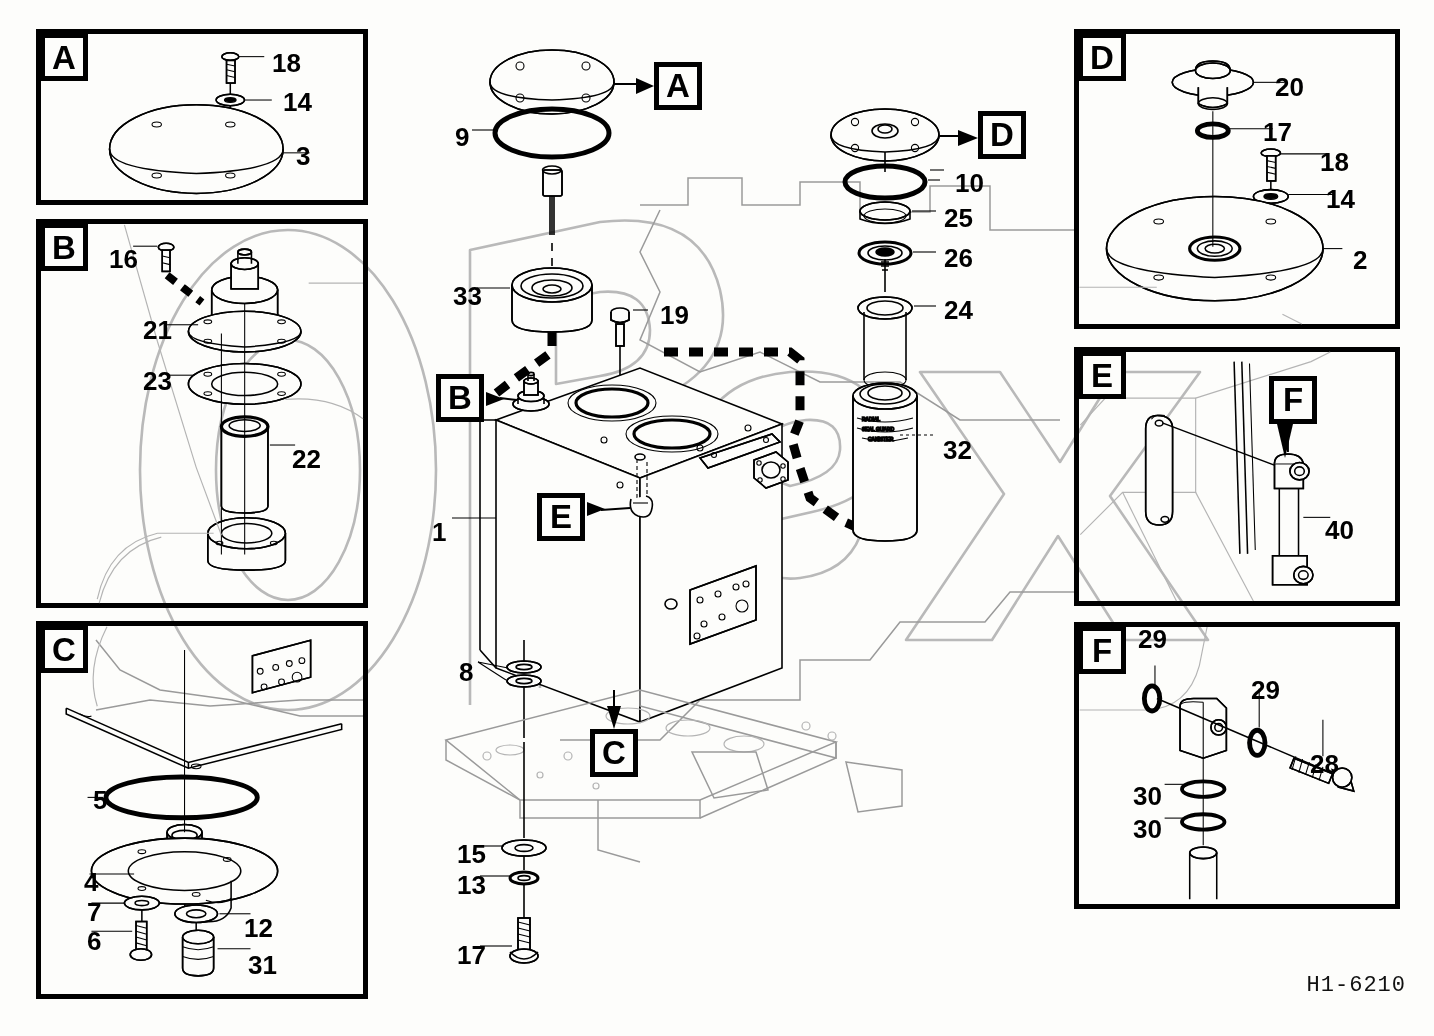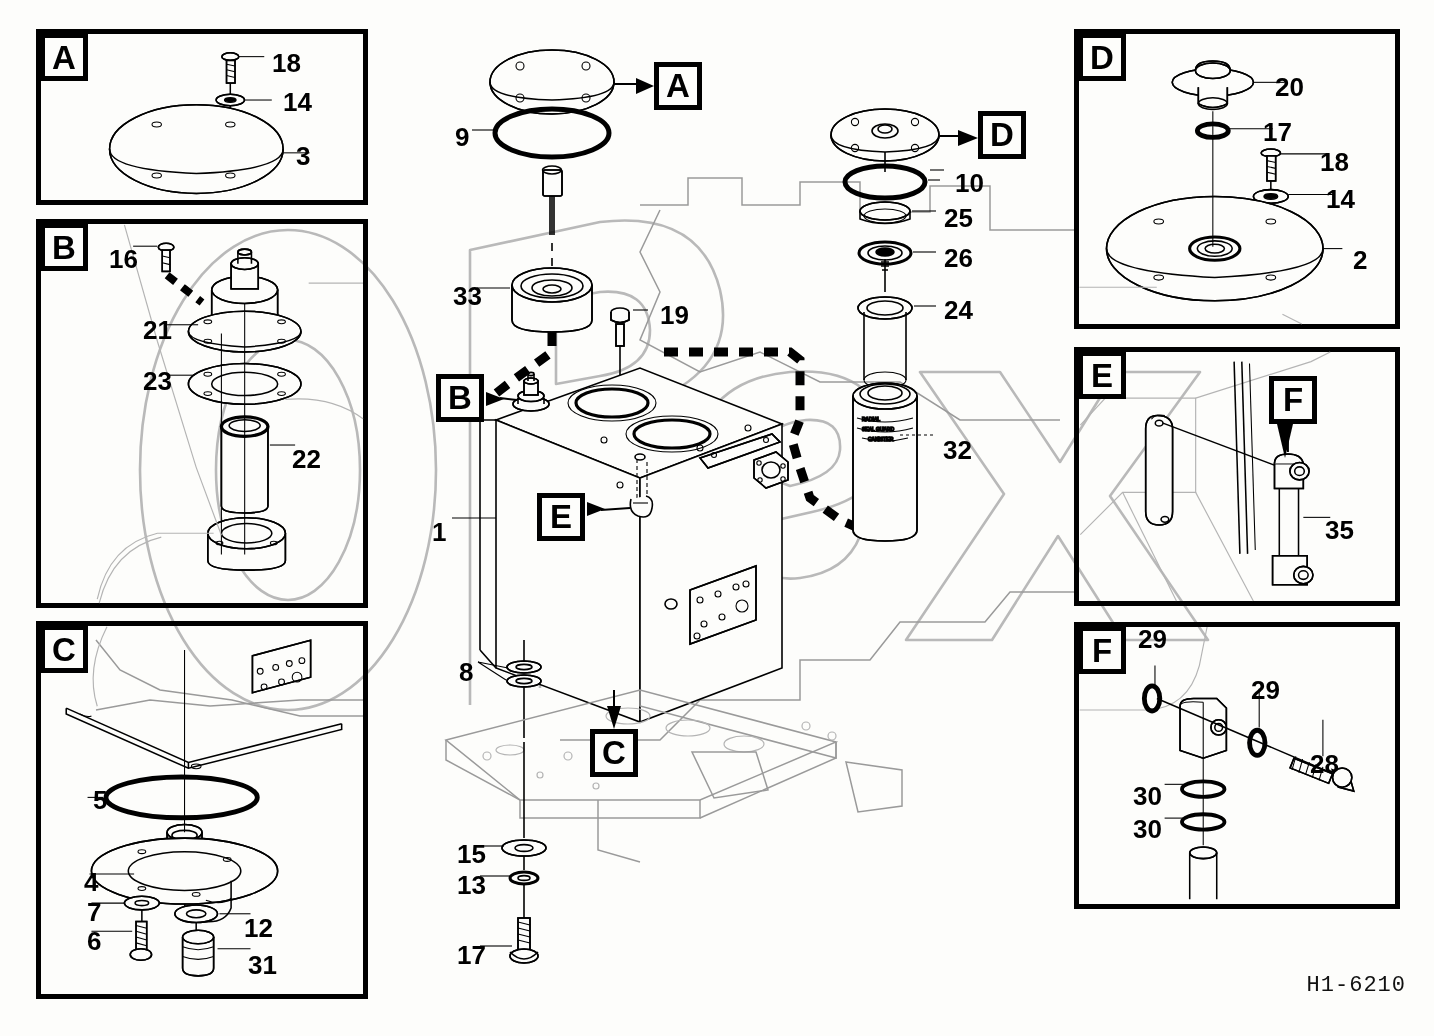--- a/index.html
+++ b/index.html
@@ -827,21 +827,21 @@
   <div class="num" style="left:87px;  top:928px;">6</div>
   <div class="num" style="left:244px; top:915px;">12</div>
   <div class="num" style="left:248px; top:952px;">31</div>
 
   <div class="num" style="left:1275px; top:74px;">20</div>
   <div class="num" style="left:1263px; top:119px;">17</div>
   <div class="num" style="left:1320px; top:149px;">18</div>
   <div class="num" style="left:1326px; top:186px;">14</div>
   <div class="num" style="left:1353px; top:247px;">2</div>
 
-  <div class="num" style="left:1325px; top:517px;">35</div>
+  <div class="num" style="left:1325px; top:517px;">40</div>
 
   <div class="num" style="left:1138px; top:626px;">29</div>
   <div class="num" style="left:1251px; top:677px;">29</div>
   <div class="num" style="left:1310px; top:705px;margin-top:46px;">28</div>
   <div class="num" style="left:1133px; top:783px;">30</div>
   <div class="num" style="left:1133px; top:816px;">30</div>
 
   <div class="num" style="left:455px; top:124px;">9</div>
   <div class="num" style="left:453px; top:283px;">33</div>
   <div class="num" style="left:660px; top:302px;">19</div>

